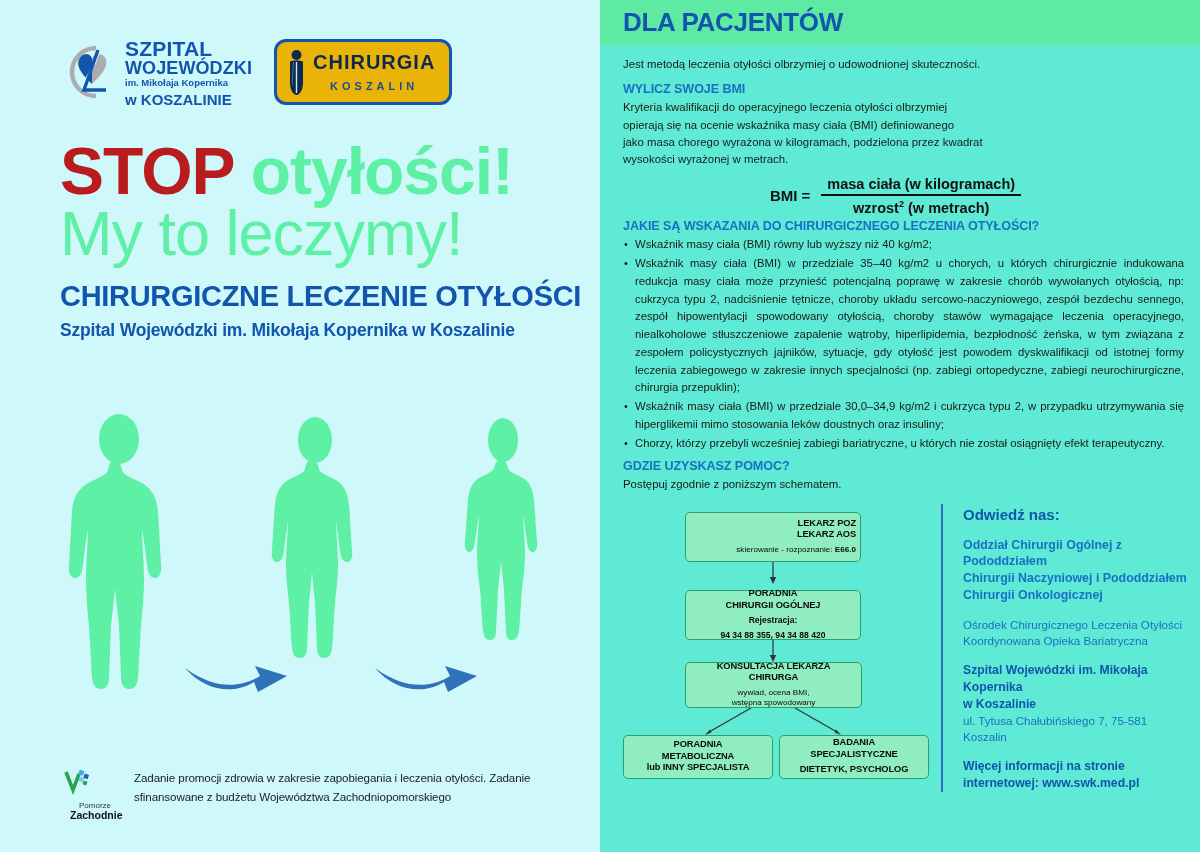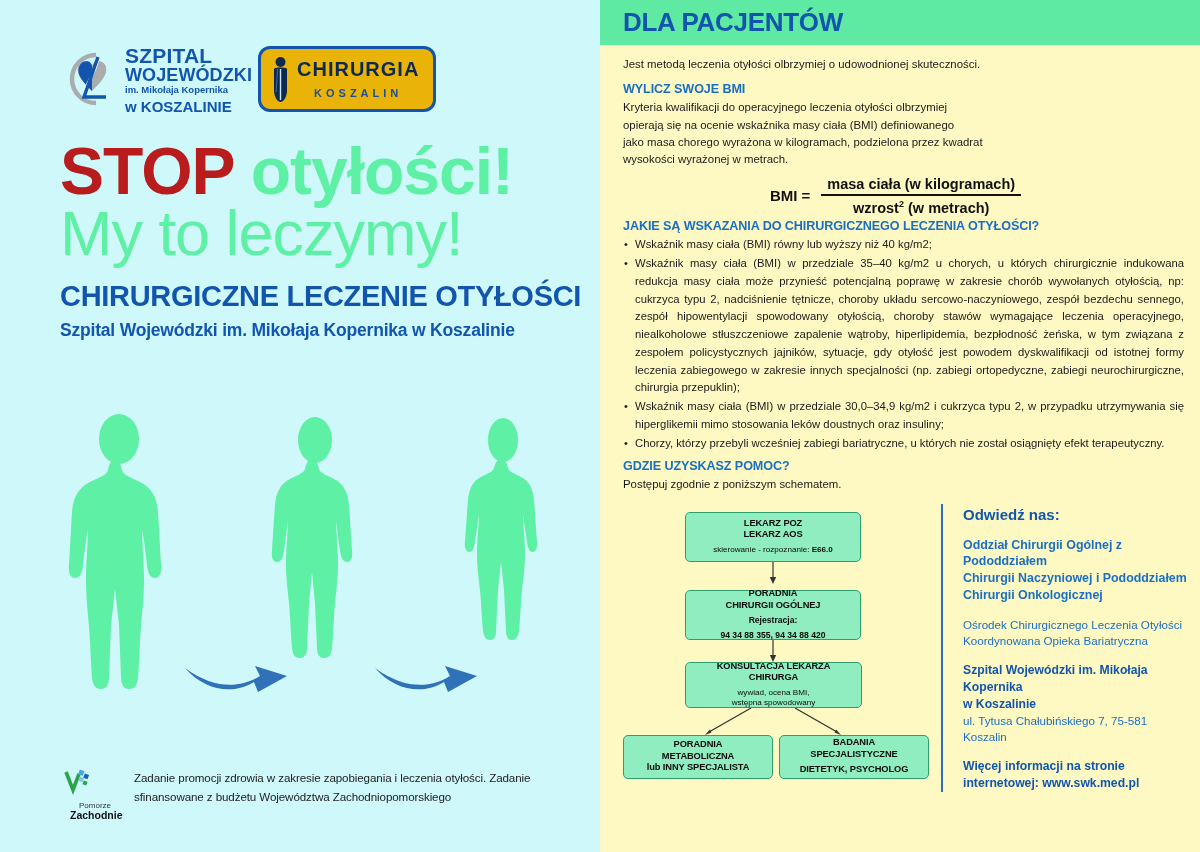--- a/index.html
+++ b/index.html
@@ -11,22 +11,22 @@
   #poster { position: relative; width: 1200px; height: 852px; display: flex; }
 
   
   #left-panel {
     position: relative;
     width: 600px; height: 852px;
     background: #cff8fb;
     flex: 0 0 600px;
   }
   #logo-row {
-    position: absolute; left: 62px; top: 45px;
-    display: flex; align-items: center; gap: 6px;
+    position: absolute; left: 62px; top: 38px;
+    display: flex; align-items: center; gap: 22px;
   }
   .hosp-logo { display: flex; align-items: center; gap: 5px; }
   .hosp-mark { width: 58px; height: 56px; flex: 0 0 58px; }
   .hosp-text { line-height: 1.0; }
   .hosp-l1 { font-size: 21px; font-weight: bold; color: #1255ad; letter-spacing: .2px; }
   .hosp-l2 { font-size: 18px; font-weight: bold; color: #1255ad; letter-spacing: .1px; }
   .hosp-l3 { font-size: 9.5px; font-weight: bold; color: #1255ad; margin-top: 1px; }
   .hosp-l4 { font-size: 15px; font-weight: bold; color: #1255ad; margin-top: 4px; }
 
   .chir-logo {
@@ -49,21 +49,21 @@
 
   #figures { position: absolute; left: 55px; top: 410px; width: 520px; height: 330px; }
 
   #footer-left { position: absolute; left: 62px; top: 768px; display: flex; align-items: flex-start; gap: 10px; width: 520px; }
   .pz-logo { width: 62px; flex: 0 0 62px; }
   .pz-name1 { font-size: 8px; color: #33343a; text-align: left; margin-left: 17px; line-height: 1; }
   .pz-name2 { font-size: 10.5px; font-weight: bold; color: #111; text-align: left; margin-left: 8px; line-height: 1.1; }
   #footer-text { font-size: 11.6px; color: #222; line-height: 1.65; letter-spacing: -0.1px; }
 
   
-  #right-panel { position: relative; width: 600px; height: 852px; background: #fef9c3; flex: 0 0 600px; }
+  #right-panel { position: relative; width: 600px; height: 852px; background: #5eead4; flex: 0 0 600px; }
   #green-bar {
     height: 45px; background: #5eeaa2;
     display: flex; align-items: center; padding-left: 23px;
   }
   #green-bar .bar-title { font-size: 26px; font-weight: bold; color: #1255ad; letter-spacing: -0.3px; }
 
   #right-body { padding: 11px 12px 0 23px; }
   .sec-head { font-size: 12.6px; font-weight: bold; color: #1a6fc4; letter-spacing: -0.1px; margin-bottom: 3px; }
   .body-p { font-size: 11.4px; color: #1a1a1a; line-height: 1.52; }
   .spacer-sm { height: 9px; }
@@ -240,21 +240,21 @@
               <path d="M150 50 L150 68" stroke="#333" stroke-width="1.2" fill="none"></path>
               <path d="M150 72 l-3.2 -7 h6.4 z" fill="#333"></path>
               <path d="M150 128 L150 146" stroke="#333" stroke-width="1.2" fill="none"></path>
               <path d="M150 150 l-3.2 -7 h6.4 z" fill="#333"></path>
               <path d="M128 196 L86 220" stroke="#333" stroke-width="1.2" fill="none"></path>
               <path d="M82 223 l6.5 -2.6 l-1.6 -3 z" fill="#333"></path>
               <path d="M172 196 L214 220" stroke="#333" stroke-width="1.2" fill="none"></path>
               <path d="M218 223 l-4.9 -5.6 l-1.6 3 z" fill="#333"></path>
             </svg>
 
-            <div class="fbox" style="left:62px; top:0px; width:176px; height:50px;">
+            <div class="fbox" style="left:62px; top:0px; width:176px; height:50px;text-align:right;">
               <div class="t1">LEKARZ POZ</div>
               <div class="t1">LEKARZ AOS</div>
               <div class="t2"><span>skierowanie - rozpoznanie: </span><b>E66.0</b></div>
             </div>
 
             <div class="fbox" style="left:62px; top:78px; width:176px; height:50px;">
               <div class="t1">PORADNIA</div>
               <div class="t1">CHIRURGII OGÓLNEJ</div>
               <div class="t2 bold">Rejestracja:</div>
               <div class="t2 bold">94 34 88 355, 94 34 88 420</div>

